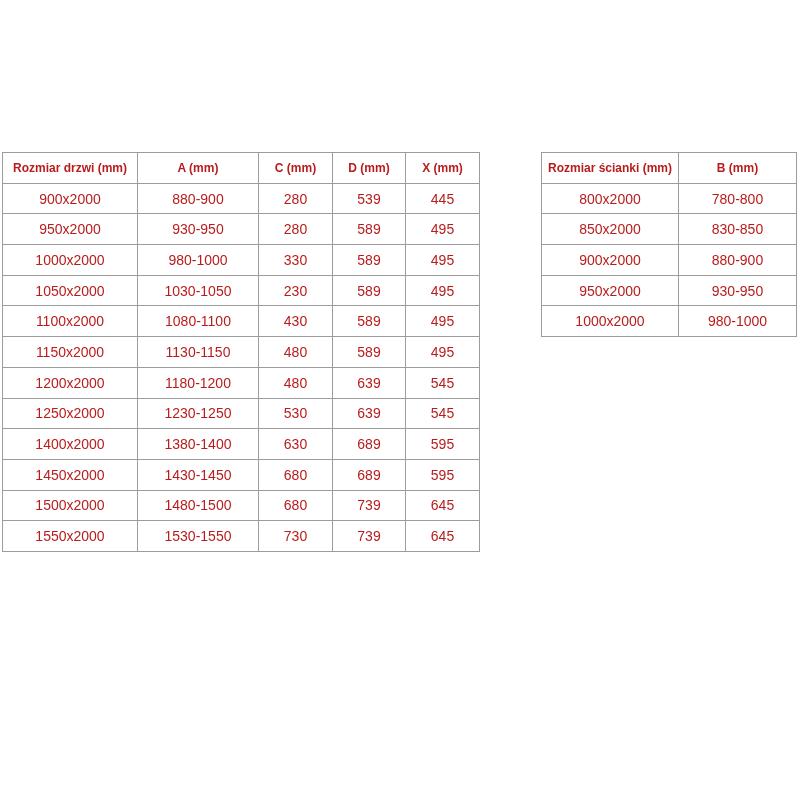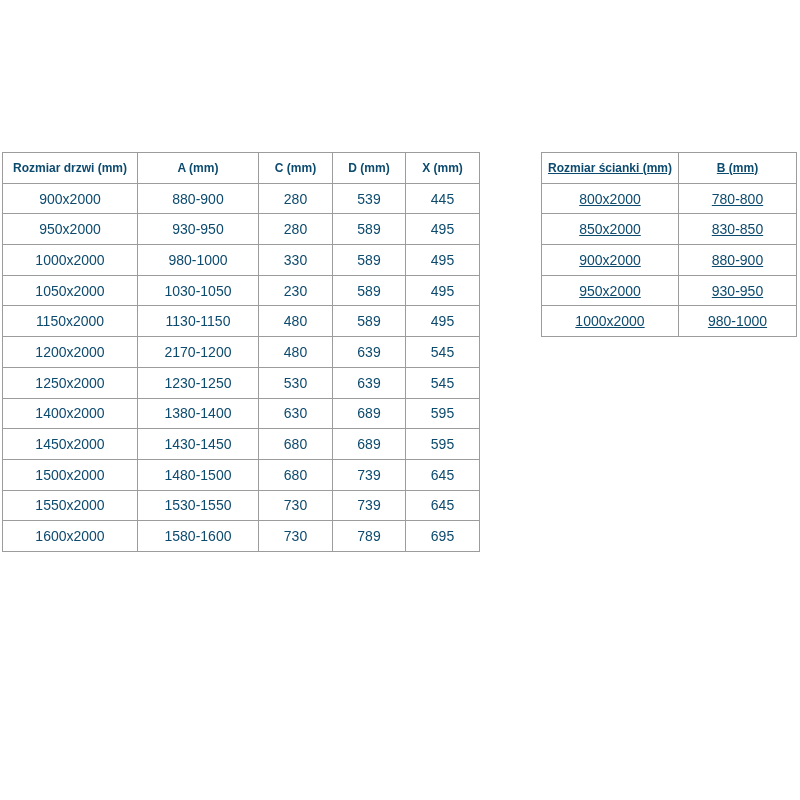--- a/index.html
+++ b/index.html
@@ -11,21 +11,21 @@
     height: 800px;
     background: #ffffff;
     position: relative;
     font-family: "Liberation Sans", sans-serif;
     overflow: hidden;
   }
   table.spec-table {
     position: absolute;
     border-collapse: collapse;
     table-layout: fixed;
-    color: #0c4a6e;
+    color: #b91c1c;
   }
   table.spec-table th,
   table.spec-table td {
     border: 1px solid #9c9c9c;
     text-align: center;
     vertical-align: middle;
     padding: 0;
     height: 29.7px;
     white-space: nowrap;
     overflow: hidden;
@@ -40,21 +40,20 @@
   }
   #doors-table {
     left: 2px;
     top: 152px;
     width: 477px;
   }
   #walls-table {
     left: 541px;
     top: 152px;
     width: 255px;
-    text-decoration: underline;
   }
 </style>
 </head>
 <body>
 
 <table id="doors-table" class="spec-table">
   <colgroup>
     <col style="width:135px">
     <col style="width:121px">
     <col style="width:74px">
@@ -93,29 +92,36 @@
         <td>495</td>
       </tr>
       <tr>
         <td>1050x2000</td>
         <td>1030-1050</td>
         <td>230</td>
         <td>589</td>
         <td>495</td>
       </tr>
       <tr>
+        <td>1100x2000</td>
+        <td>1080-1100</td>
+        <td>430</td>
+        <td>589</td>
+        <td>495</td>
+      </tr>
+      <tr>
         <td>1150x2000</td>
         <td>1130-1150</td>
         <td>480</td>
         <td>589</td>
         <td>495</td>
       </tr>
       <tr>
         <td>1200x2000</td>
-        <td>2170-1200</td>
+        <td>1180-1200</td>
         <td>480</td>
         <td>639</td>
         <td>545</td>
       </tr>
       <tr>
         <td>1250x2000</td>
         <td>1230-1250</td>
         <td>530</td>
         <td>639</td>
         <td>545</td>
@@ -140,27 +146,20 @@
         <td>680</td>
         <td>739</td>
         <td>645</td>
       </tr>
       <tr>
         <td>1550x2000</td>
         <td>1530-1550</td>
         <td>730</td>
         <td>739</td>
         <td>645</td>
-      </tr>
-      <tr>
-        <td>1600x2000</td>
-        <td>1580-1600</td>
-        <td>730</td>
-        <td>789</td>
-        <td>695</td>
       </tr>
     </tbody>
 </table>
 
 <table id="walls-table" class="spec-table">
   <colgroup>
     <col style="width:137px">
     <col style="width:118px">
   </colgroup>
   <thead>

